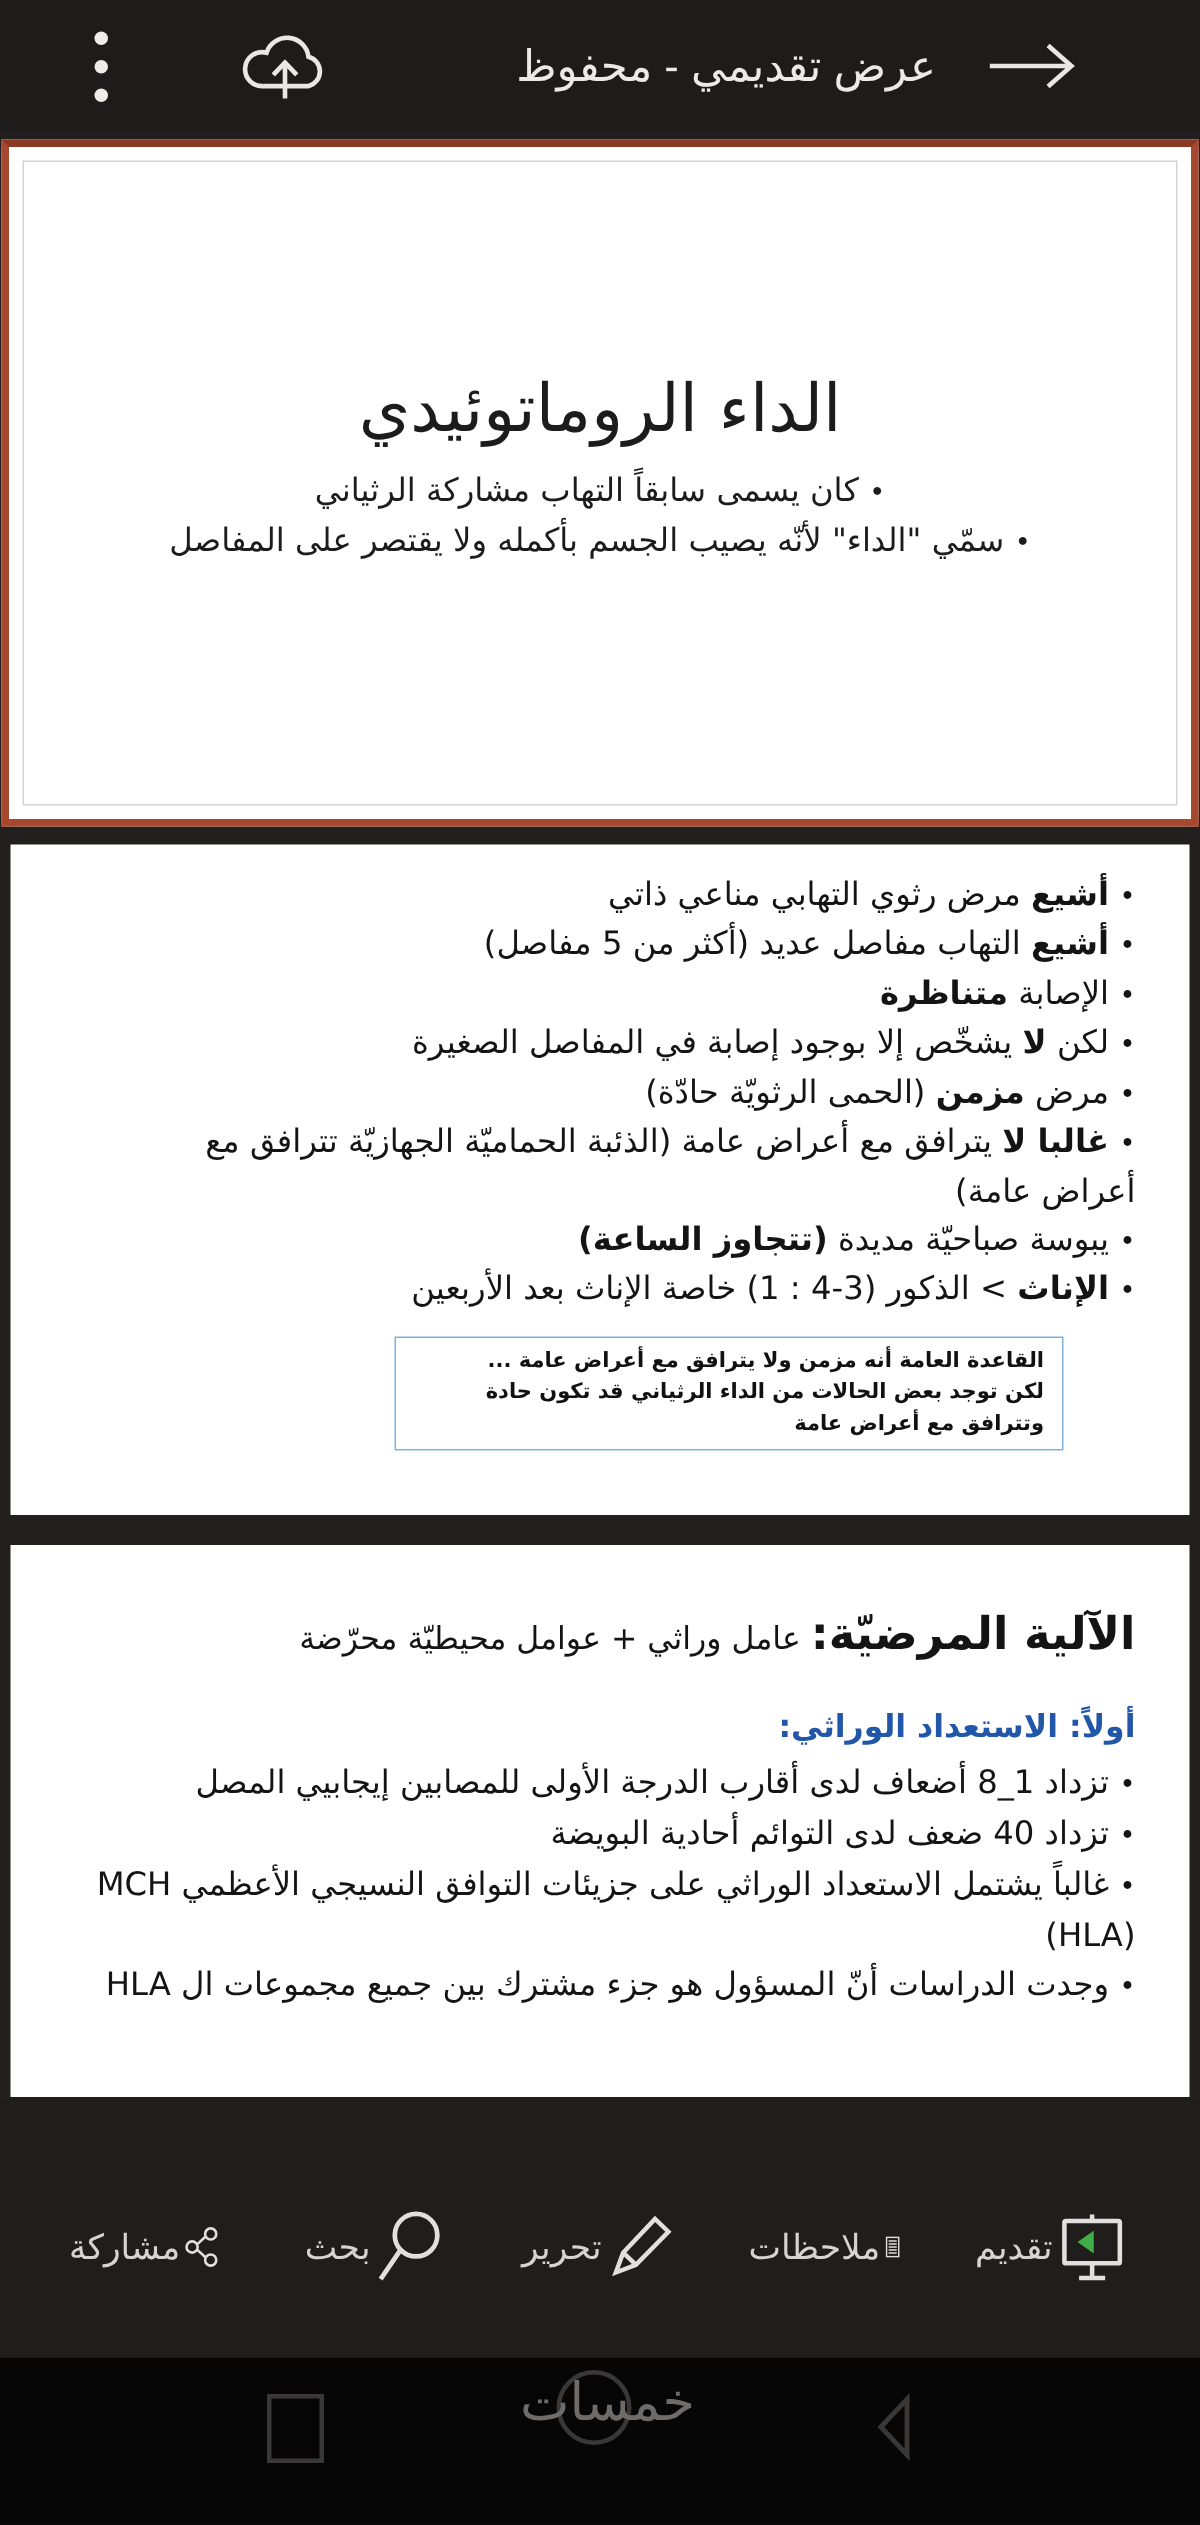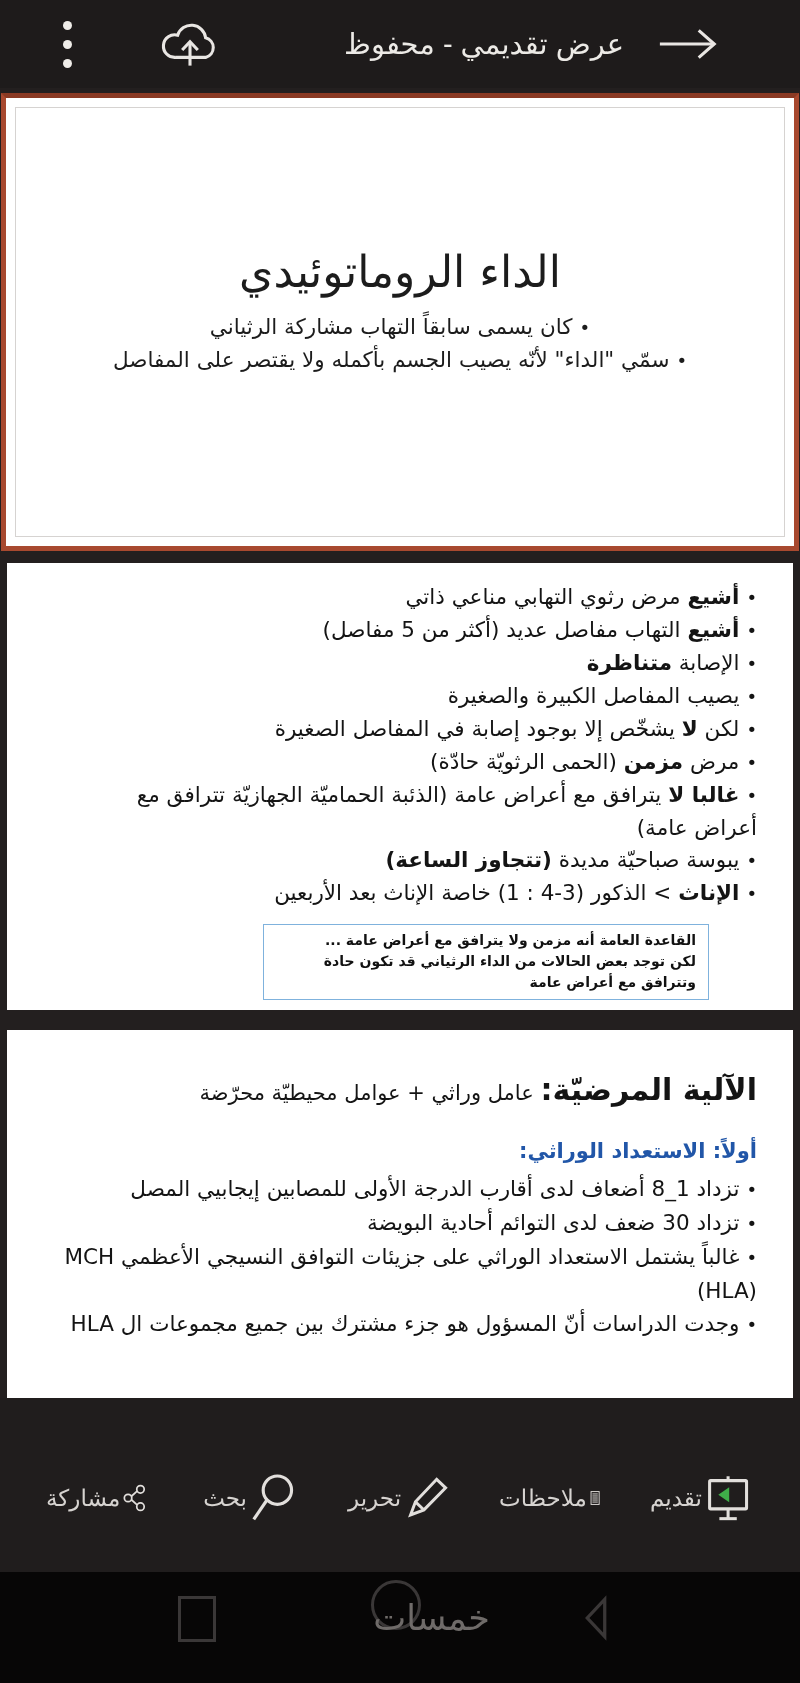--- a/index.html
+++ b/index.html
@@ -76,21 +76,21 @@
   .tb-item { display:flex; flex-direction:row; align-items:center; gap:0; color:#d6d3d0; width:104px; }
   .tb-item svg { stroke:#e2dfdc; fill:none; stroke-width:1.4; }
   .tb-item .lbl { font-size:23px; }
 
   
   .nav-bar { height:111px; background:#070606; position:relative; }
   .nav-square { position:absolute; left:178px; top:24px; width:38px; height:46px; border:3px solid #3a3737; }
   .nav-home { position:absolute; left:371px; top:8px; width:50px; height:50px; border:3px solid #3a3737; border-radius:50%; }
   .nav-back { position:absolute; left:576px; top:22px; }
   .watermark {
-    position:absolute; left:320px; top:26px; width:170px; text-align:right;
+    position:absolute; left:320px; top:10px; width:170px; text-align:center;
     font-size:35px; color:#6f6b69; font-family:"DejaVu Sans", sans-serif;
   }
 </style>
 </head>
 <body>
 
 <div id="screen">
 
   <header class="app-bar">
     <div class="back-btn">
@@ -125,41 +125,40 @@
             <div class="bul"><span class="dot">•</span><span><span>سمّي "الداء" لأنّه يصيب الجسم بأكمله ولا يقتصر على المفاصل</span></span></div>
           </div>
       </div>
     </section>
 
     <section class="slide2">
       <div class="bullets">
           <div class="bul"><span class="dot">•</span><span><span style="font-weight: bold;">أشيع</span><span> مرض رثوي التهابي مناعي ذاتي</span></span></div>
           <div class="bul"><span class="dot">•</span><span><span style="font-weight: bold;">أشيع</span><span> التهاب مفاصل عديد (أكثر من 5 مفاصل)</span></span></div>
           <div class="bul"><span class="dot">•</span><span><span>الإصابة </span><span style="font-weight: bold;">متناظرة</span></span></div>
-          <div class="bul"><span class="dot">•</span><span><span>يصيب المفاصل الكبيرة والصغيرة</span></span></div>
           <div class="bul"><span class="dot">•</span><span><span>لكن </span><span style="font-weight: bold;">لا</span><span> يشخّص إلا بوجود إصابة في المفاصل الصغيرة</span></span></div>
           <div class="bul"><span class="dot">•</span><span><span>مرض </span><span style="font-weight: bold;">مزمن</span><span> (الحمى الرثويّة حادّة)</span></span></div>
           <div class="bul"><span class="dot">•</span><span><span style="font-weight: bold;">غالبا لا</span><span> يترافق مع أعراض عامة (الذئبة الحماميّة الجهازيّة تترافق مع أعراض عامة)</span></span></div>
           <div class="bul"><span class="dot">•</span><span><span>يبوسة صباحيّة مديدة </span><span style="font-weight: bold;">(تتجاوز الساعة)</span></span></div>
           <div class="bul"><span class="dot">•</span><span><span style="font-weight: bold;">الإناث</span><span> &gt; الذكور (3-4 : 1) خاصة الإناث بعد الأربعين</span></span></div>
         </div>
       <div class="note-box">
           <div>القاعدة العامة أنه مزمن ولا يترافق مع أعراض عامة ...</div>
           <div>لكن توجد بعض الحالات من الداء الرثياني قد تكون حادة وتترافق مع أعراض عامة</div>
         </div>
     </section>
 
     <section class="slide3">
       <div class="s3-title">
         <span>الآلية المرضيّة:</span><span class="rest"> عامل وراثي + عوامل محيطيّة محرّضة</span>
       </div>
       <div class="s3-sub">أولاً: الاستعداد الوراثي:</div>
       <div class="bullets">
           <div class="bul"><span class="dot">•</span><span><span>تزداد 1_8 أضعاف لدى أقارب الدرجة الأولى للمصابين إيجابيي المصل</span></span></div>
-          <div class="bul"><span class="dot">•</span><span><span>تزداد 30 ضعف لدى التوائم أحادية البويضة</span></span></div>
+          <div class="bul"><span class="dot">•</span><span><span>تزداد 40 ضعف لدى التوائم أحادية البويضة</span></span></div>
           <div class="bul"><span class="dot">•</span><span><span>غالباً يشتمل الاستعداد الوراثي على جزيئات التوافق النسيجي الأعظمي MCH (HLA)</span></span></div>
           <div class="bul"><span class="dot">•</span><span><span>وجدت الدراسات أنّ المسؤول هو جزء مشترك بين جميع مجموعات ال HLA</span></span></div>
         </div>
     </section>
 
   </div>
 
   <nav class="toolbar">
     <div class="tb-item">
       <svg width="54" height="54" viewBox="0 0 24 24">

